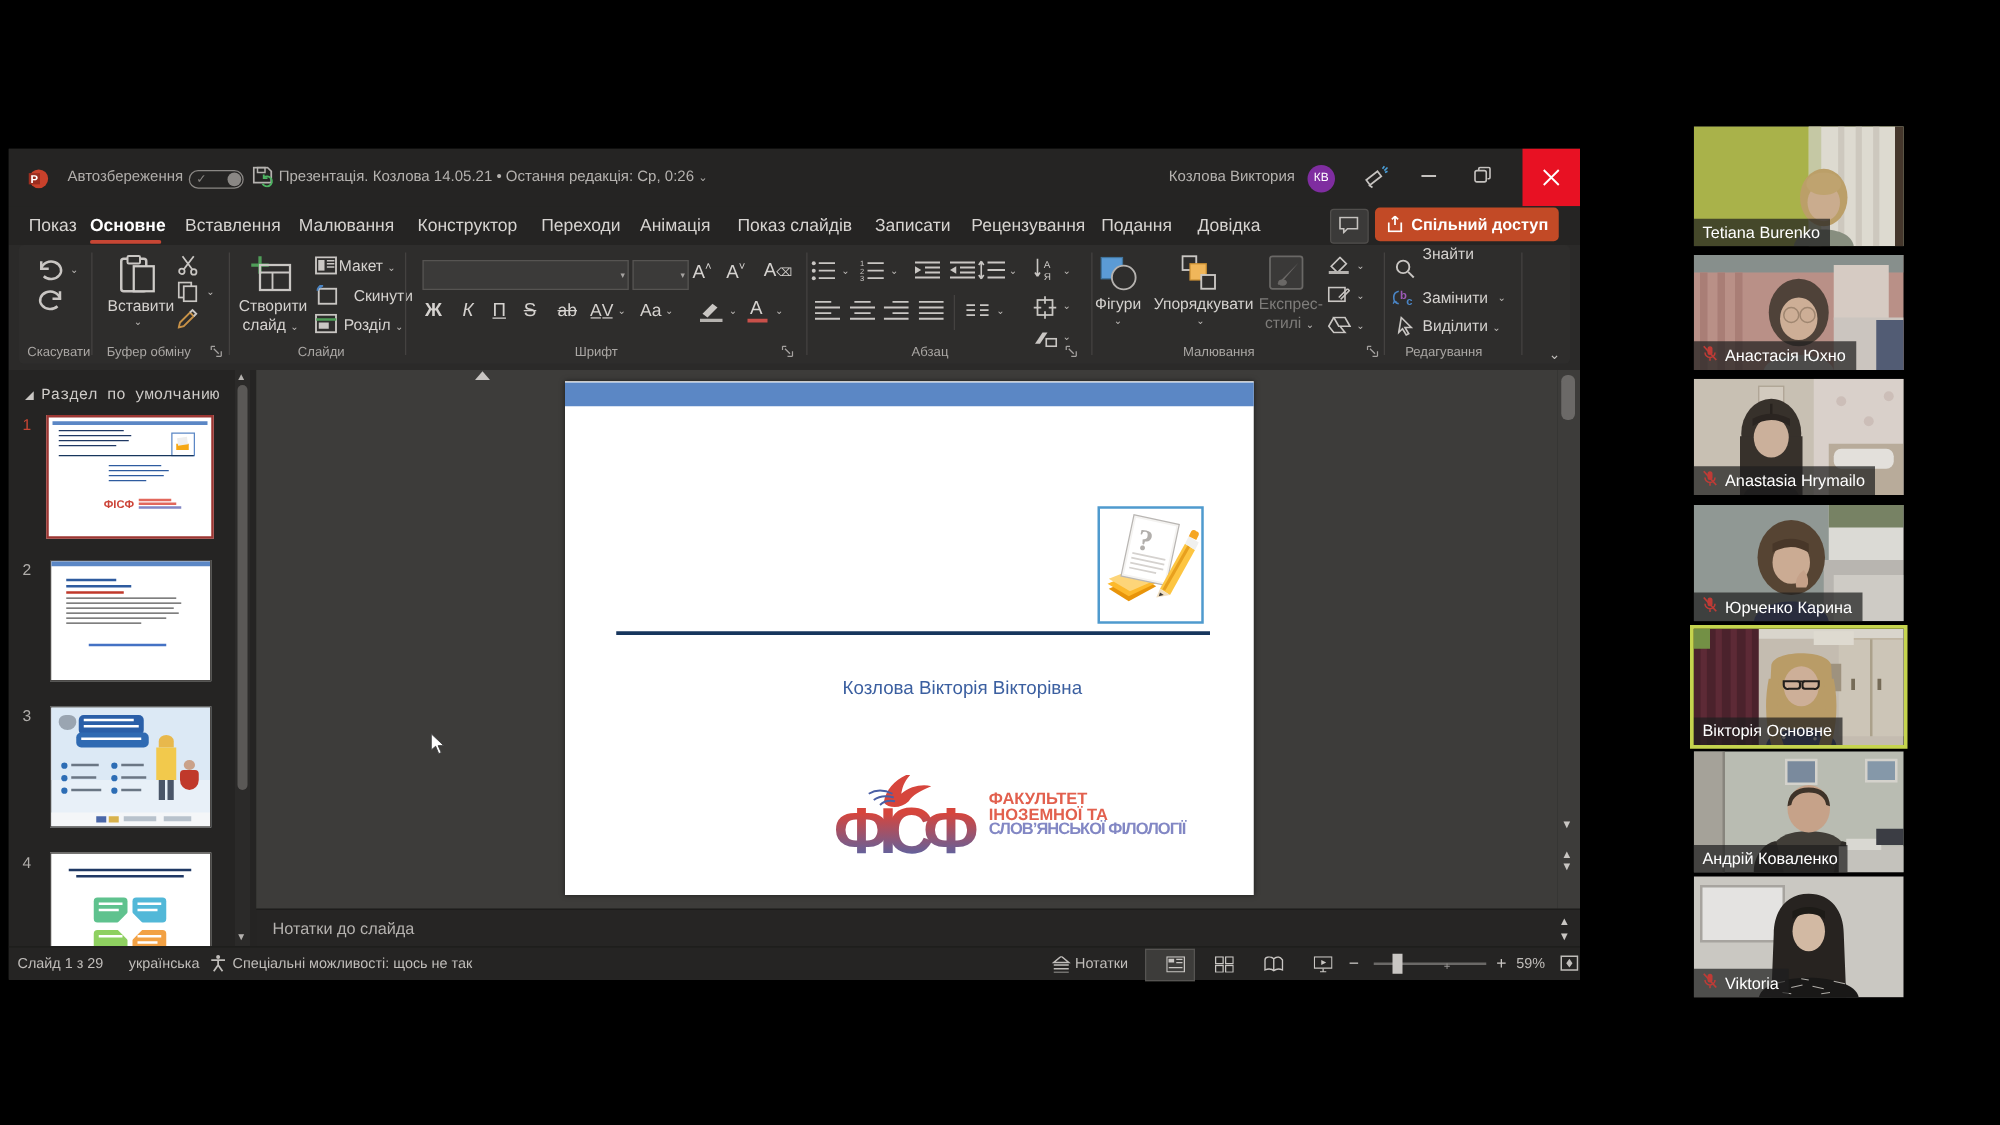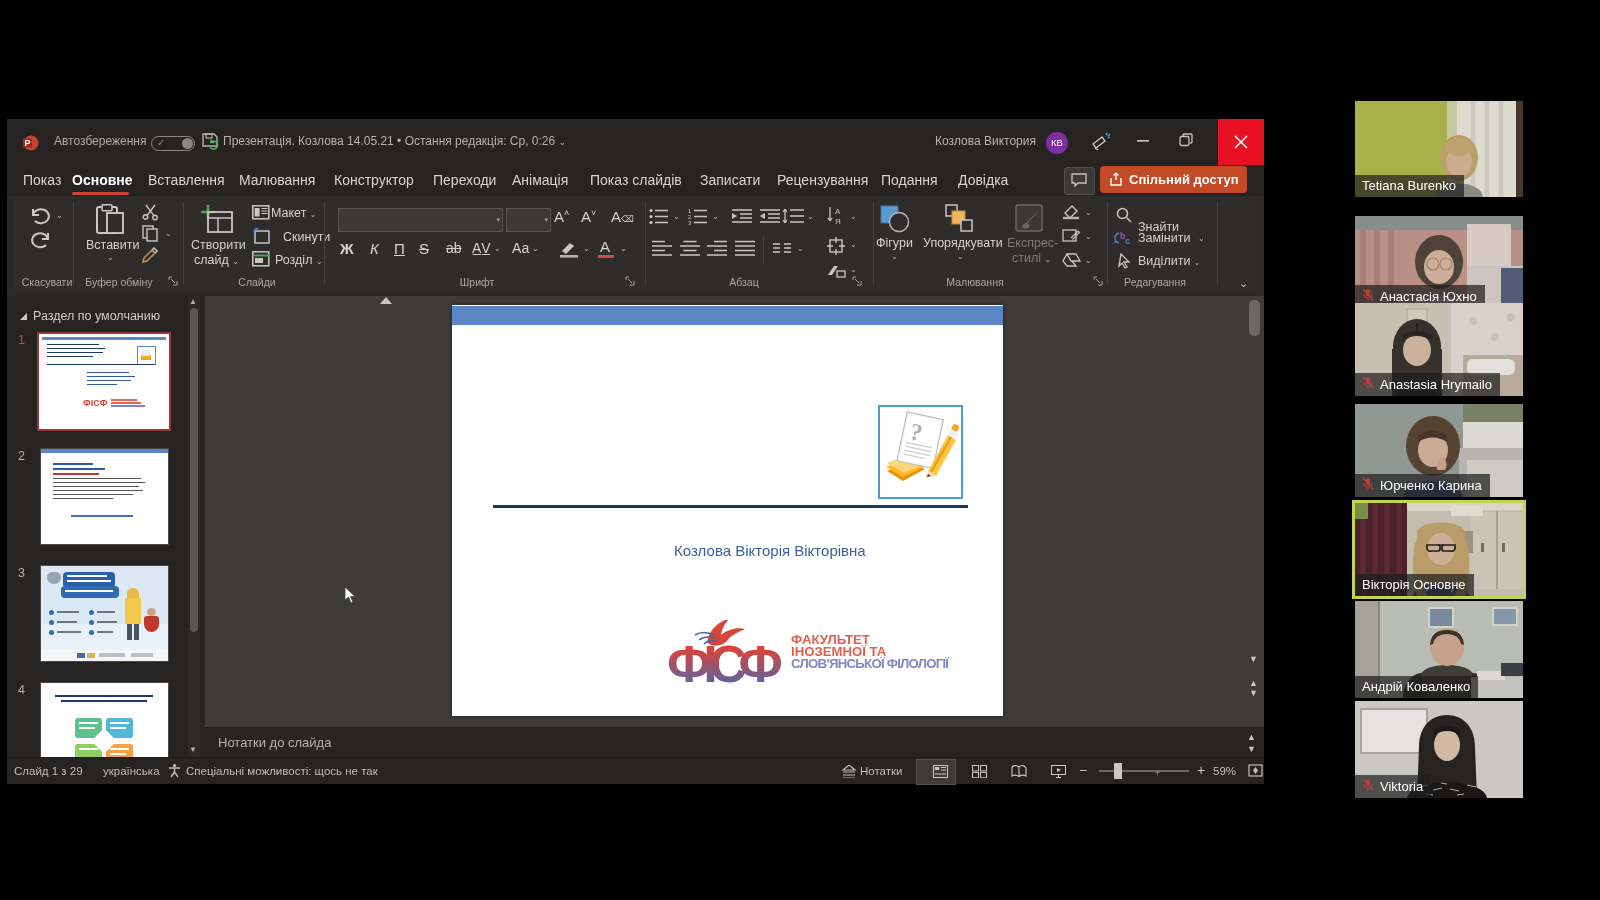--- a/index.html
+++ b/index.html
@@ -42,21 +42,21 @@
 .combochev{position:absolute;right:2px;top:7px;font-size:7px;color:#a5a2a0;}
 #collapsechev{position:absolute;left:1232px;top:81px;color:#c5c2bf;font-size:11px;}
 
 .launcher{position:absolute;width:10px;height:10px;}
 #leftpanel{position:absolute;left:0;top:177px;width:198px;height:461px;background:#252423;overflow:hidden;}
 #canvas{position:absolute;left:198px;top:177px;width:1041px;height:431px;background:#3d3c3a;}
 #rscroll{position:absolute;left:1239px;top:177px;width:18px;height:431px;background:#3d3c3a;}
 #notesbar{position:absolute;left:198px;top:608px;width:1059px;height:30px;background:#262524;border-top:1px solid #1d1c1b;color:#b5b2af;font-size:13px;}
 #statusbar{position:absolute;left:0;top:638px;width:1257px;height:26px;background:#252423;border-top:1px solid #1d1c1b;color:#c0bdba;font-size:11.5px;}
 
-#sectionhdr{position:absolute;left:26px;top:13px;color:#cfccc9;font-size:12.5px;}
+#sectionhdr{position:absolute;left:26px;top:13px;color:#cfccc9;font-size:12.5px;font-family:Liberation Mono, monospace;}
 .slidenum{position:absolute;left:11px;font-size:12.5px;color:#b0adaa;}
 
 #slide{position:absolute;left:247px;top:9px;width:551px;height:411px;background:#fff;box-shadow:0 0 4px rgba(0,0,0,.5);}
 
 .vtile{position:absolute;left:1355px;width:168px;overflow:hidden;background:#222;}
 .vtile svg{filter:brightness(.95) saturate(.88);}
 .vlabel{position:absolute;left:0;bottom:0;background:rgba(30,30,30,.72);color:#fff;font-size:13px;padding:3px 8px 4px 7px;white-space:nowrap;}
 .miclbl{display:inline-block;margin-right:6px;}
 .wavy{text-decoration:underline;text-decoration-style:wavy;text-decoration-color:#d23a2e;text-decoration-thickness:1px;text-underline-offset:3px;}
 .und{border-bottom:1.5px solid #1f3864;}
@@ -333,21 +333,21 @@
     <div class="rlabel" style="left:908px">Малювання</div>
     <svg class="launcher" style="left:1086px;top:80px" viewBox="0 0 10 10">
         <path d="M1 1 h3 M1 1 v3 M9 9 h-4 M9 9 v-4 M3 3 l4 4" stroke="#a5a2a0" fill="none"></path>
       </svg>
     <div class="rdiv" style="left:1100px"></div>
 
     <svg class="ricon" style="left:1109px;top:11px" width="16" height="16" viewBox="0 0 16 16">
         <circle cx="6.5" cy="6.5" r="5" fill="none" stroke="#c9c6c3" stroke-width="1.5"></circle>
         <path d="M10.5 10.5 L15 15" stroke="#c9c6c3" stroke-width="1.5"></path>
       </svg>
-    <div class="rtext abs" style="left:1131px;top:24px">Знайти</div>
+    <div class="rtext abs" style="left:1131px;top:0">Знайти</div>
     <svg class="ricon" style="left:1107px;top:34px" width="22" height="16" viewBox="0 0 22 16">
         <text x="6" y="9" font-size="9" font-weight="bold" fill="#9b59b6">b</text>
         <text x="11" y="14" font-size="9" font-weight="bold" fill="#4a84c4">c</text>
         <path d="M5 3 a5 5 0 0 0 -4 5 a5 5 0 0 0 4 5" fill="none" stroke="#4a84c4" stroke-width="1.3"></path>
         <path d="M1.5 11 l-1 2 M1.5 11 l2 1" stroke="#4a84c4" stroke-width="1.2" fill="none"></path>
       </svg>
     <div class="rtext abs" style="left:1131px;top:35px">Замінити</div>
     <span class="chev abs" style="left:1191px;top:38px">⌄</span>
     <svg class="ricon" style="left:1111px;top:57px" width="14" height="16" viewBox="0 0 14 16">
         <path d="M3 1 l8 8 -5 0 3 5 -2 1 -3 -5 -3 3 z" fill="none" stroke="#c9c6c3" stroke-width="1.3"></path>
@@ -570,21 +570,21 @@
  <path d="M118 0 v96 M132 0 v96 M146 0 v96" stroke="#d8d3c6" stroke-width="5"></path>
  <rect x="161" y="0" width="7" height="96" fill="#4a3a2c"></rect>
  <ellipse cx="104" cy="57" rx="19" ry="23" fill="#c9a765"></ellipse>
  <ellipse cx="104" cy="61" rx="13" ry="15" fill="#d8b491"></ellipse>
  <path d="M80 96 C82 78 126 78 128 96 z" fill="#8e9684"></path>
  <ellipse cx="104" cy="46" rx="14" ry="9" fill="#cdab6d"></ellipse>
 </svg>
 <div class="vlabel">Tetiana Burenko</div>
 </div>
 
-<div class="vtile" style="top:216px;height:92px">
+<div class="vtile" style="top:204px;height:92px">
 <svg width="168" height="92" viewBox="0 0 168 92">
  <rect width="168" height="92" fill="#c8968c"></rect>
  <rect x="0" y="0" width="168" height="14" fill="#8d9793"></rect>
  <path d="M8 14 v78 M22 14 v78 M36 14 v78" stroke="#b7837a" stroke-width="6"></path>
  <rect x="112" y="8" width="44" height="44" fill="#e3d5cc"></rect>
  <rect x="112" y="50" width="56" height="42" fill="#d6cfc8"></rect>
  <rect x="146" y="52" width="22" height="40" fill="#55617e"></rect>
  <ellipse cx="84" cy="46" rx="24" ry="27" fill="#55453a"></ellipse>
  <ellipse cx="84" cy="51" rx="15" ry="17" fill="#dbb69a"></ellipse>
  <circle cx="78" cy="48" r="6" fill="none" stroke="#ab8d72" stroke-width="1.2"></circle>

